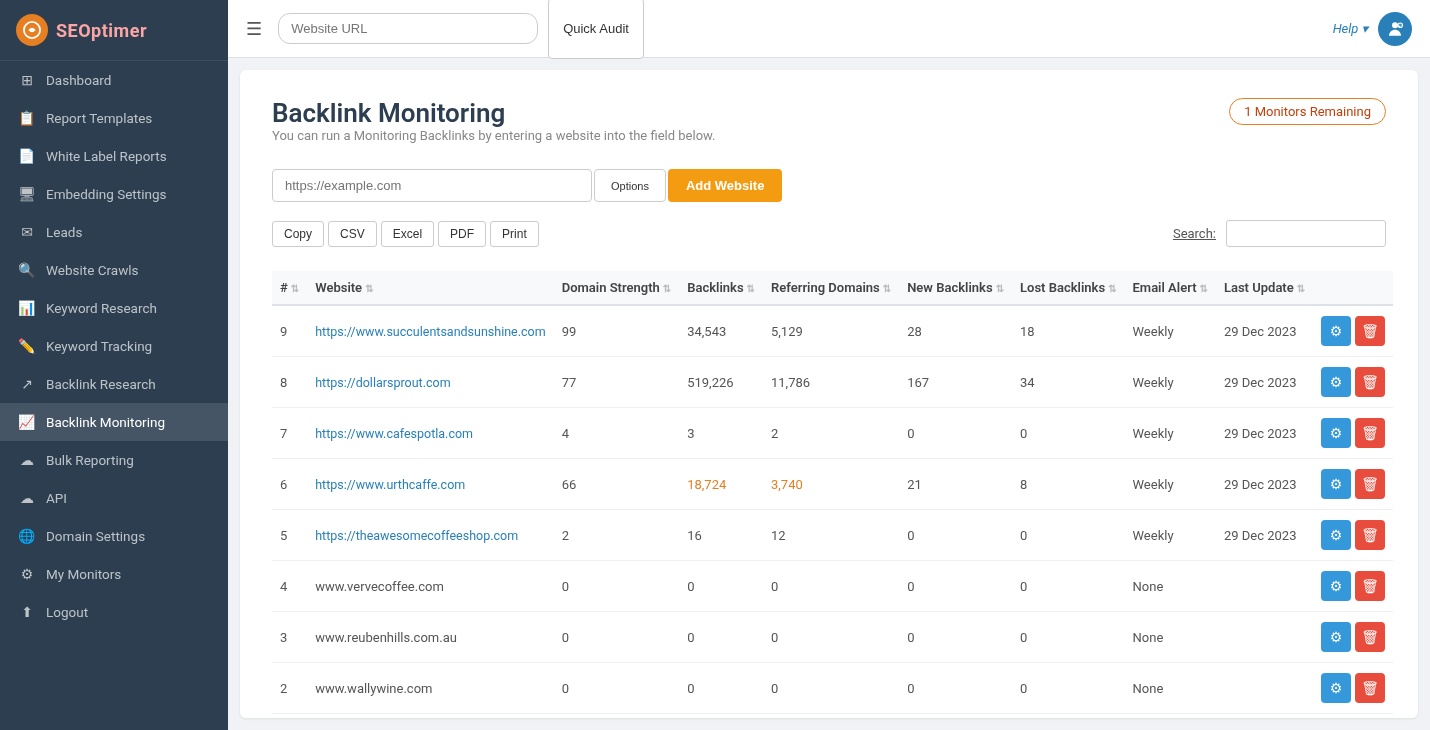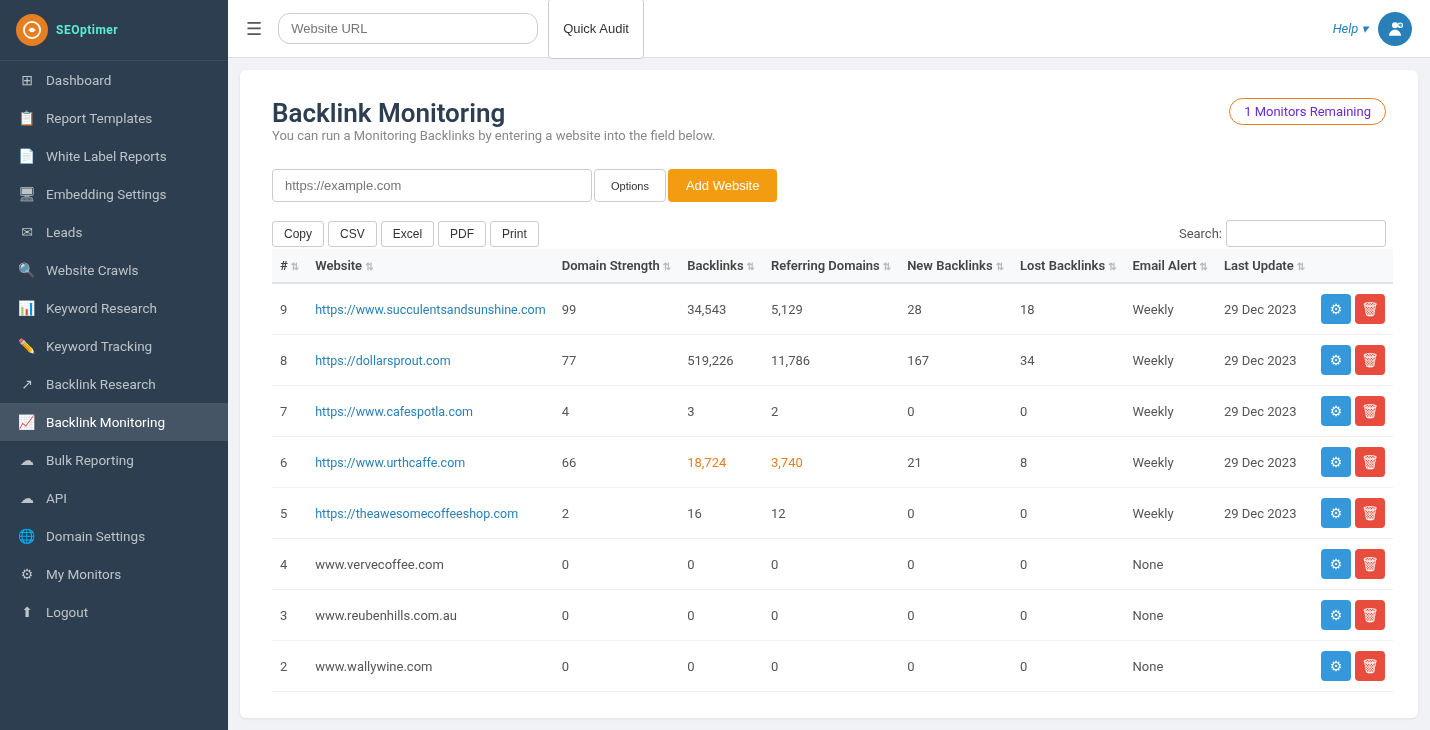--- a/index.html
+++ b/index.html
@@ -24,21 +24,21 @@
       border-bottom: 1px solid rgba(255,255,255,0.08);
     }
     .logo-icon {
       width: 32px; height: 32px;
       background: #e67e22;
       border-radius: 50%;
       display: flex; align-items: center; justify-content: center;
       font-weight: bold; font-size: 12px; color: #fff;
       flex-shrink: 0;
     }
-    .logo-text { font-size: 12px; font-weight: 700; color: #5eead4; letter-spacing: 0.5px; }
+    .logo-text { font-size: 18px; font-weight: 700; color: #fca5a5; letter-spacing: 0.5px; }
     .sidebar-item {
       display: flex;
       align-items: center;
       gap: 10px;
       padding: 11px 18px;
       cursor: pointer;
       color: #bdc3c7;
       font-size: 13.5px;
       transition: background 0.15s;
     }
@@ -116,21 +116,21 @@
     }
     .content-header {
       display: flex;
       align-items: flex-start;
       justify-content: space-between;
       margin-bottom: 8px;
     }
     .page-title { font-size: 26px; font-weight: 600; color: #2c3e50; }
     .monitors-badge {
       border: 1px solid #e67e22;
-      color: #6d28d9;
+      color: #c2410c;
       border-radius: 20px;
       padding: 5px 14px;
       font-size: 13px;
       white-space: nowrap;
     }
     .content-desc { color: #888; font-size: 13px; margin-bottom: 18px; }
     .add-row {
       display: flex;
       gap: 2px;
       margin-bottom: 18px;
@@ -154,46 +154,47 @@
       color: #333;
     }
     .btn-add {
       background: #f39c12;
       border: none;
       border-radius: 4px;
       padding: 8px 18px;
       font-size: 13px;
       color: #fff;
       cursor: pointer;
-      font-weight: 400;
+      font-weight: 700;
     }
 
     
     .table-toolbar {
       display: flex;
       align-items: center;
       gap: 4px;
-      margin-bottom: 2px;
+      margin-bottom: 24px;
     }
     .tbl-btn {
       border: 1px solid #ccc;
       background: #fff;
       padding: 5px 11px;
       font-size: 12px;
       border-radius: 3px;
       cursor: pointer;
       color: #333;
     }
     .tbl-search {
       margin-left: auto;
       display: flex;
       align-items: center;
-      gap: 4px;
+      gap: 10px;
       font-size: 13px;
       color: #555;
+      text-decoration: underline;
     }
     .tbl-search input {
       border: 1px solid #ccc;
       border-radius: 3px;
       padding: 5px 9px;
       font-size: 13px;
       outline: none;
       width: 160px;
     }
 

